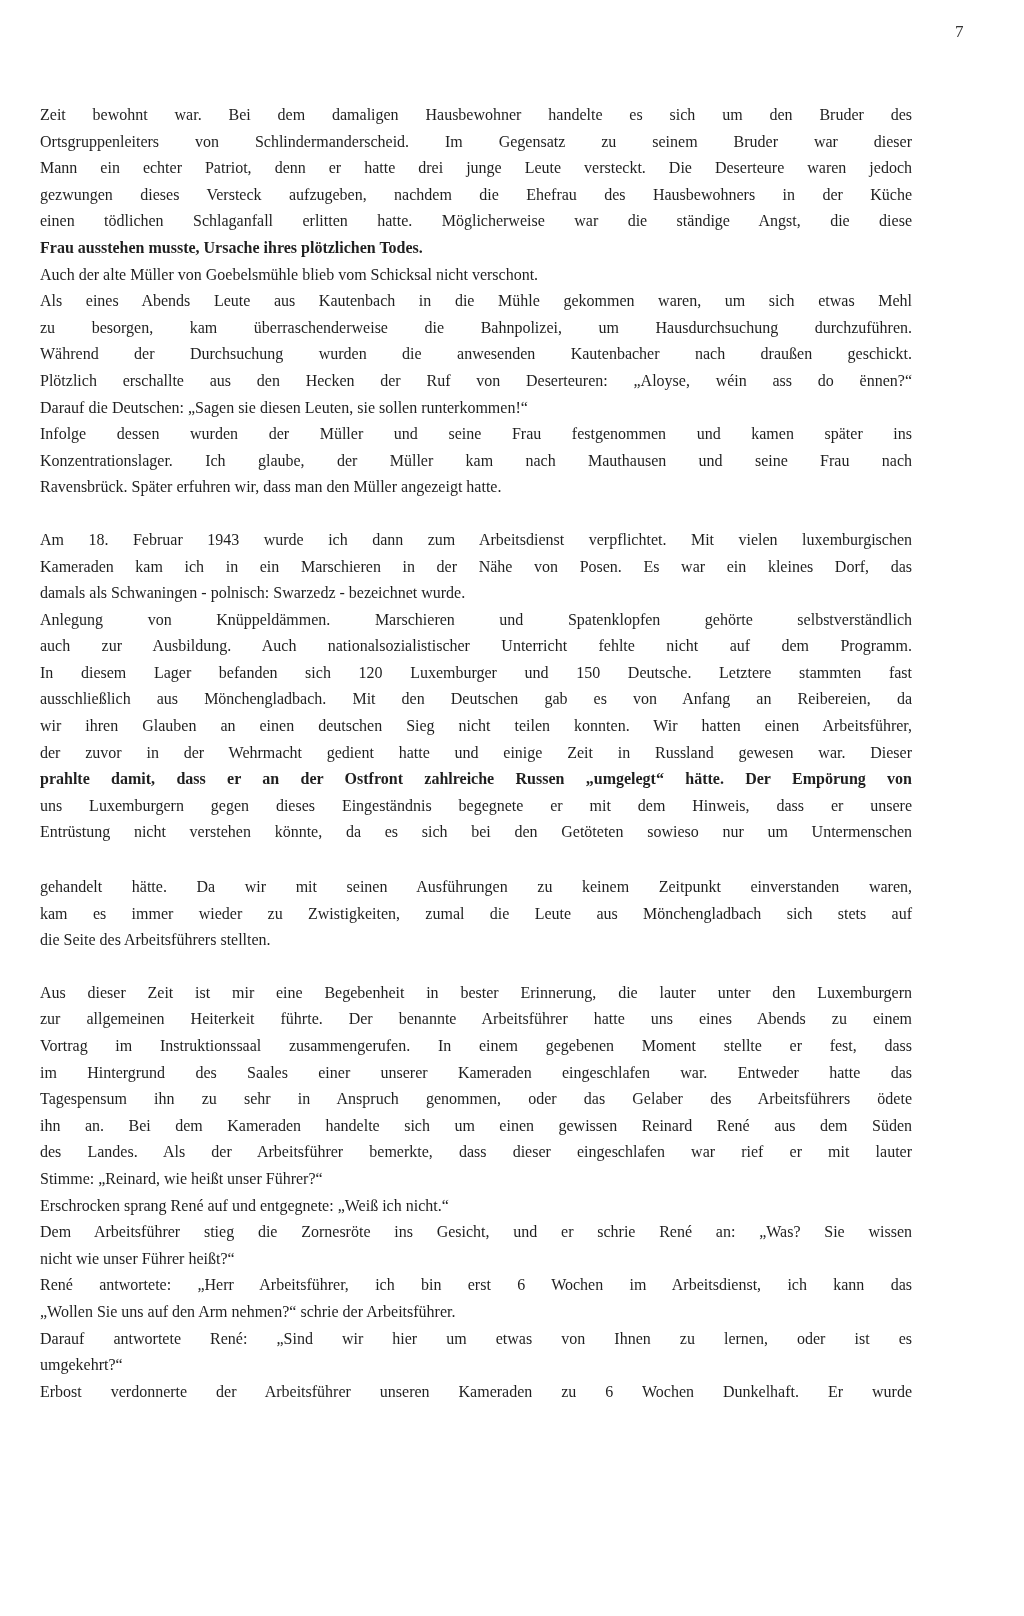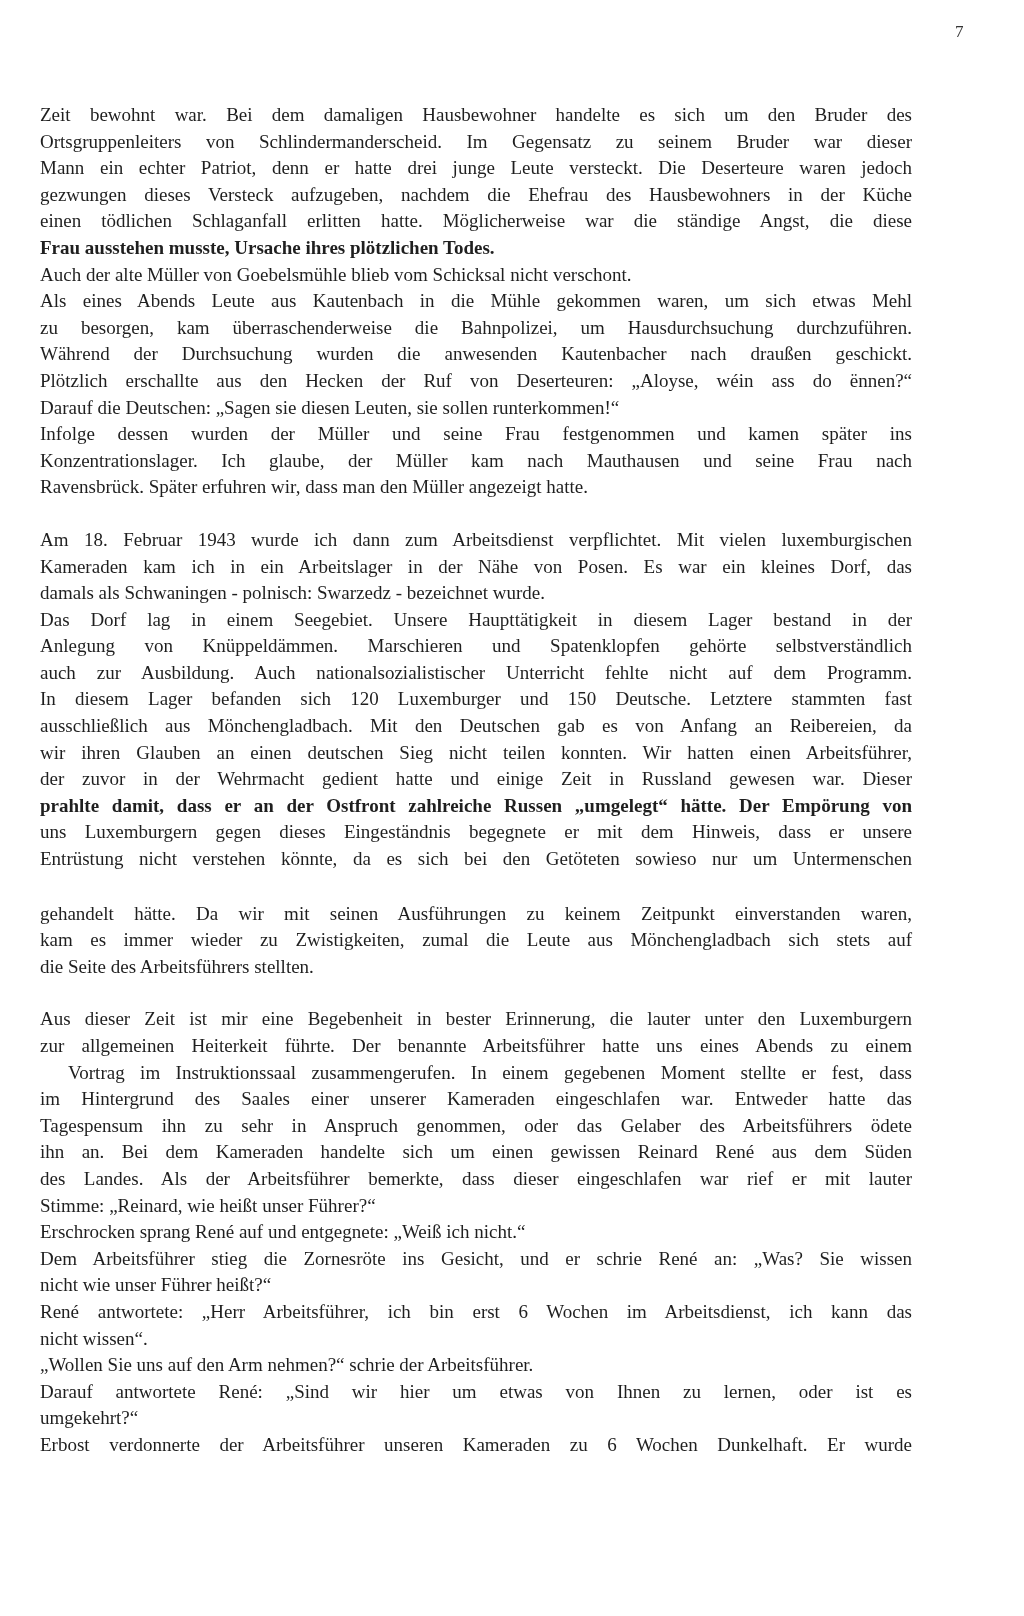--- a/index.html
+++ b/index.html
@@ -20,21 +20,21 @@
       top: 22px;
       left: 955px;
       font-size: 17px;
       color: #333;
     }
     .content {
       position: absolute;
       top: 102px;
       left: 40px;
       width: 872px;
-      font-size: 19px;
+      font-size: 16px;
       line-height: 26.6px;
     }
     .line {
       display: block;
       text-align: justify;
       text-align-last: justify;
       white-space: nowrap;
     }
     .line.last {
       text-align-last: left;
@@ -66,50 +66,48 @@
     <span class="line" style="white-space: normal;">Während der Durchsuchung wurden die anwesenden Kautenbacher nach draußen geschickt.</span>
     <span class="line" style="white-space: normal;">Plötzlich erschallte aus den Hecken der Ruf von Deserteuren: „Aloyse, wéin ass do ënnen?“</span>
     <span class="line last" style="white-space: normal;">Darauf die Deutschen: „Sagen sie diesen Leuten, sie sollen runterkommen!“</span>
     <span class="line" style="white-space: normal;">Infolge dessen wurden der Müller und seine Frau festgenommen und kamen später ins</span>
     <span class="line" style="white-space: normal;">Konzentrationslager. Ich glaube, der Müller kam nach Mauthausen und seine Frau nach</span>
     <span class="line last" style="white-space: normal;">Ravensbrück. Später erfuhren wir, dass man den Müller angezeigt hatte.</span>
   </div>
 
   <div class="block">
     <span class="line" style="white-space: normal;">Am 18. Februar 1943 wurde ich dann zum Arbeitsdienst verpflichtet. Mit vielen luxemburgischen</span>
-    <span class="line" style="white-space: normal;">Kameraden kam ich in ein Arbeitslager in der Nähe von Posen. Es war ein kleines Dorf, das</span>
+    <span class="line" style="white-space: normal;">Kameraden kam ich in ein Marschieren in der Nähe von Posen. Es war ein kleines Dorf, das</span>
     <span class="line last" style="white-space: normal;">damals als Schwaningen - polnisch: Swarzedz - bezeichnet wurde.</span>
-    <span class="line" style="white-space: normal;">Das Dorf lag in einem Seegebiet. Unsere Haupttätigkeit in diesem Lager bestand in der</span>
     <span class="line" style="white-space: normal;">Anlegung von Knüppeldämmen. Marschieren und Spatenklopfen gehörte selbstverständlich</span>
     <span class="line" style="white-space: normal;">auch zur Ausbildung. Auch nationalsozialistischer Unterricht fehlte nicht auf dem Programm.</span>
     <span class="line" style="white-space: normal;">In diesem Lager befanden sich 120 Luxemburger und 150 Deutsche. Letztere stammten fast</span>
     <span class="line" style="white-space: normal;">ausschließlich aus Mönchengladbach. Mit den Deutschen gab es von Anfang an Reibereien, da</span>
     <span class="line" style="white-space: normal;">wir ihren Glauben an einen deutschen Sieg nicht teilen konnten. Wir hatten einen Arbeitsführer,</span>
     <span class="line" style="white-space: normal;">der zuvor in der Wehrmacht gedient hatte und einige Zeit in Russland gewesen war. Dieser</span>
     <span class="line" style="white-space: normal; font-weight: bold;">prahlte damit, dass er an der Ostfront zahlreiche Russen „umgelegt“ hätte. Der Empörung von</span>
     <span class="line" style="white-space: normal;">uns Luxemburgern gegen dieses Eingeständnis begegnete er mit dem Hinweis, dass er unsere</span>
     <span class="line" style="white-space: normal;">Entrüstung nicht verstehen könnte, da es sich bei den Getöteten sowieso nur um Untermenschen</span>
     <span class="line" style="white-space: normal; margin-top: 28px;">gehandelt hätte. Da wir mit seinen Ausführungen zu keinem Zeitpunkt einverstanden waren,</span>
     <span class="line" style="white-space: normal;">kam es immer wieder zu Zwistigkeiten, zumal die Leute aus Mönchengladbach sich stets auf</span>
     <span class="line last" style="white-space: normal;">die Seite des Arbeitsführers stellten.</span>
   </div>
 
   <div class="block">
     <span class="line" style="white-space: normal;">Aus dieser Zeit ist mir eine Begebenheit in bester Erinnerung, die lauter unter den Luxemburgern</span>
     <span class="line" style="white-space: normal;">zur allgemeinen Heiterkeit führte. Der benannte Arbeitsführer hatte uns eines Abends zu einem</span>
-    <span class="line" style="white-space: normal; margin-left: 28px;">Vortrag im Instruktionssaal zusammengerufen. In einem gegebenen Moment stellte er fest, dass</span>
+    <span class="line" style="white-space: normal;">Vortrag im Instruktionssaal zusammengerufen. In einem gegebenen Moment stellte er fest, dass</span>
     <span class="line" style="white-space: normal;">im Hintergrund des Saales einer unserer Kameraden eingeschlafen war. Entweder hatte das</span>
     <span class="line" style="white-space: normal;">Tagespensum ihn zu sehr in Anspruch genommen, oder das Gelaber des Arbeitsführers ödete</span>
     <span class="line" style="white-space: normal;">ihn an. Bei dem Kameraden handelte sich um einen gewissen Reinard René aus dem Süden</span>
     <span class="line" style="white-space: normal;">des Landes. Als der Arbeitsführer bemerkte, dass dieser eingeschlafen war rief er mit lauter</span>
     <span class="line last" style="white-space: normal;">Stimme: „Reinard, wie heißt unser Führer?“</span>
     <span class="line last" style="white-space: normal;">Erschrocken sprang René auf und entgegnete: „Weiß ich nicht.“</span>
     <span class="line" style="white-space: normal;">Dem Arbeitsführer stieg die Zornesröte ins Gesicht, und er schrie René an: „Was? Sie wissen</span>
     <span class="line last" style="white-space: normal;">nicht wie unser Führer heißt?“</span>
     <span class="line" style="white-space: normal;">René antwortete: „Herr Arbeitsführer, ich bin erst 6 Wochen im Arbeitsdienst, ich kann das</span>
-    <span class="line last" style="white-space: normal;">nicht wissen“.</span>
     <span class="line last" style="white-space: normal;">„Wollen Sie uns auf den Arm nehmen?“ schrie der Arbeitsführer.</span>
     <span class="line" style="white-space: normal;">Darauf antwortete René: „Sind wir hier um etwas von Ihnen zu lernen, oder ist es</span>
     <span class="line last" style="white-space: normal;">umgekehrt?“</span>
     <span class="line" style="white-space: normal;">Erbost verdonnerte der Arbeitsführer unseren Kameraden zu 6 Wochen Dunkelhaft. Er wurde</span>
   </div>
 
 </div>
 
 </body></html>

